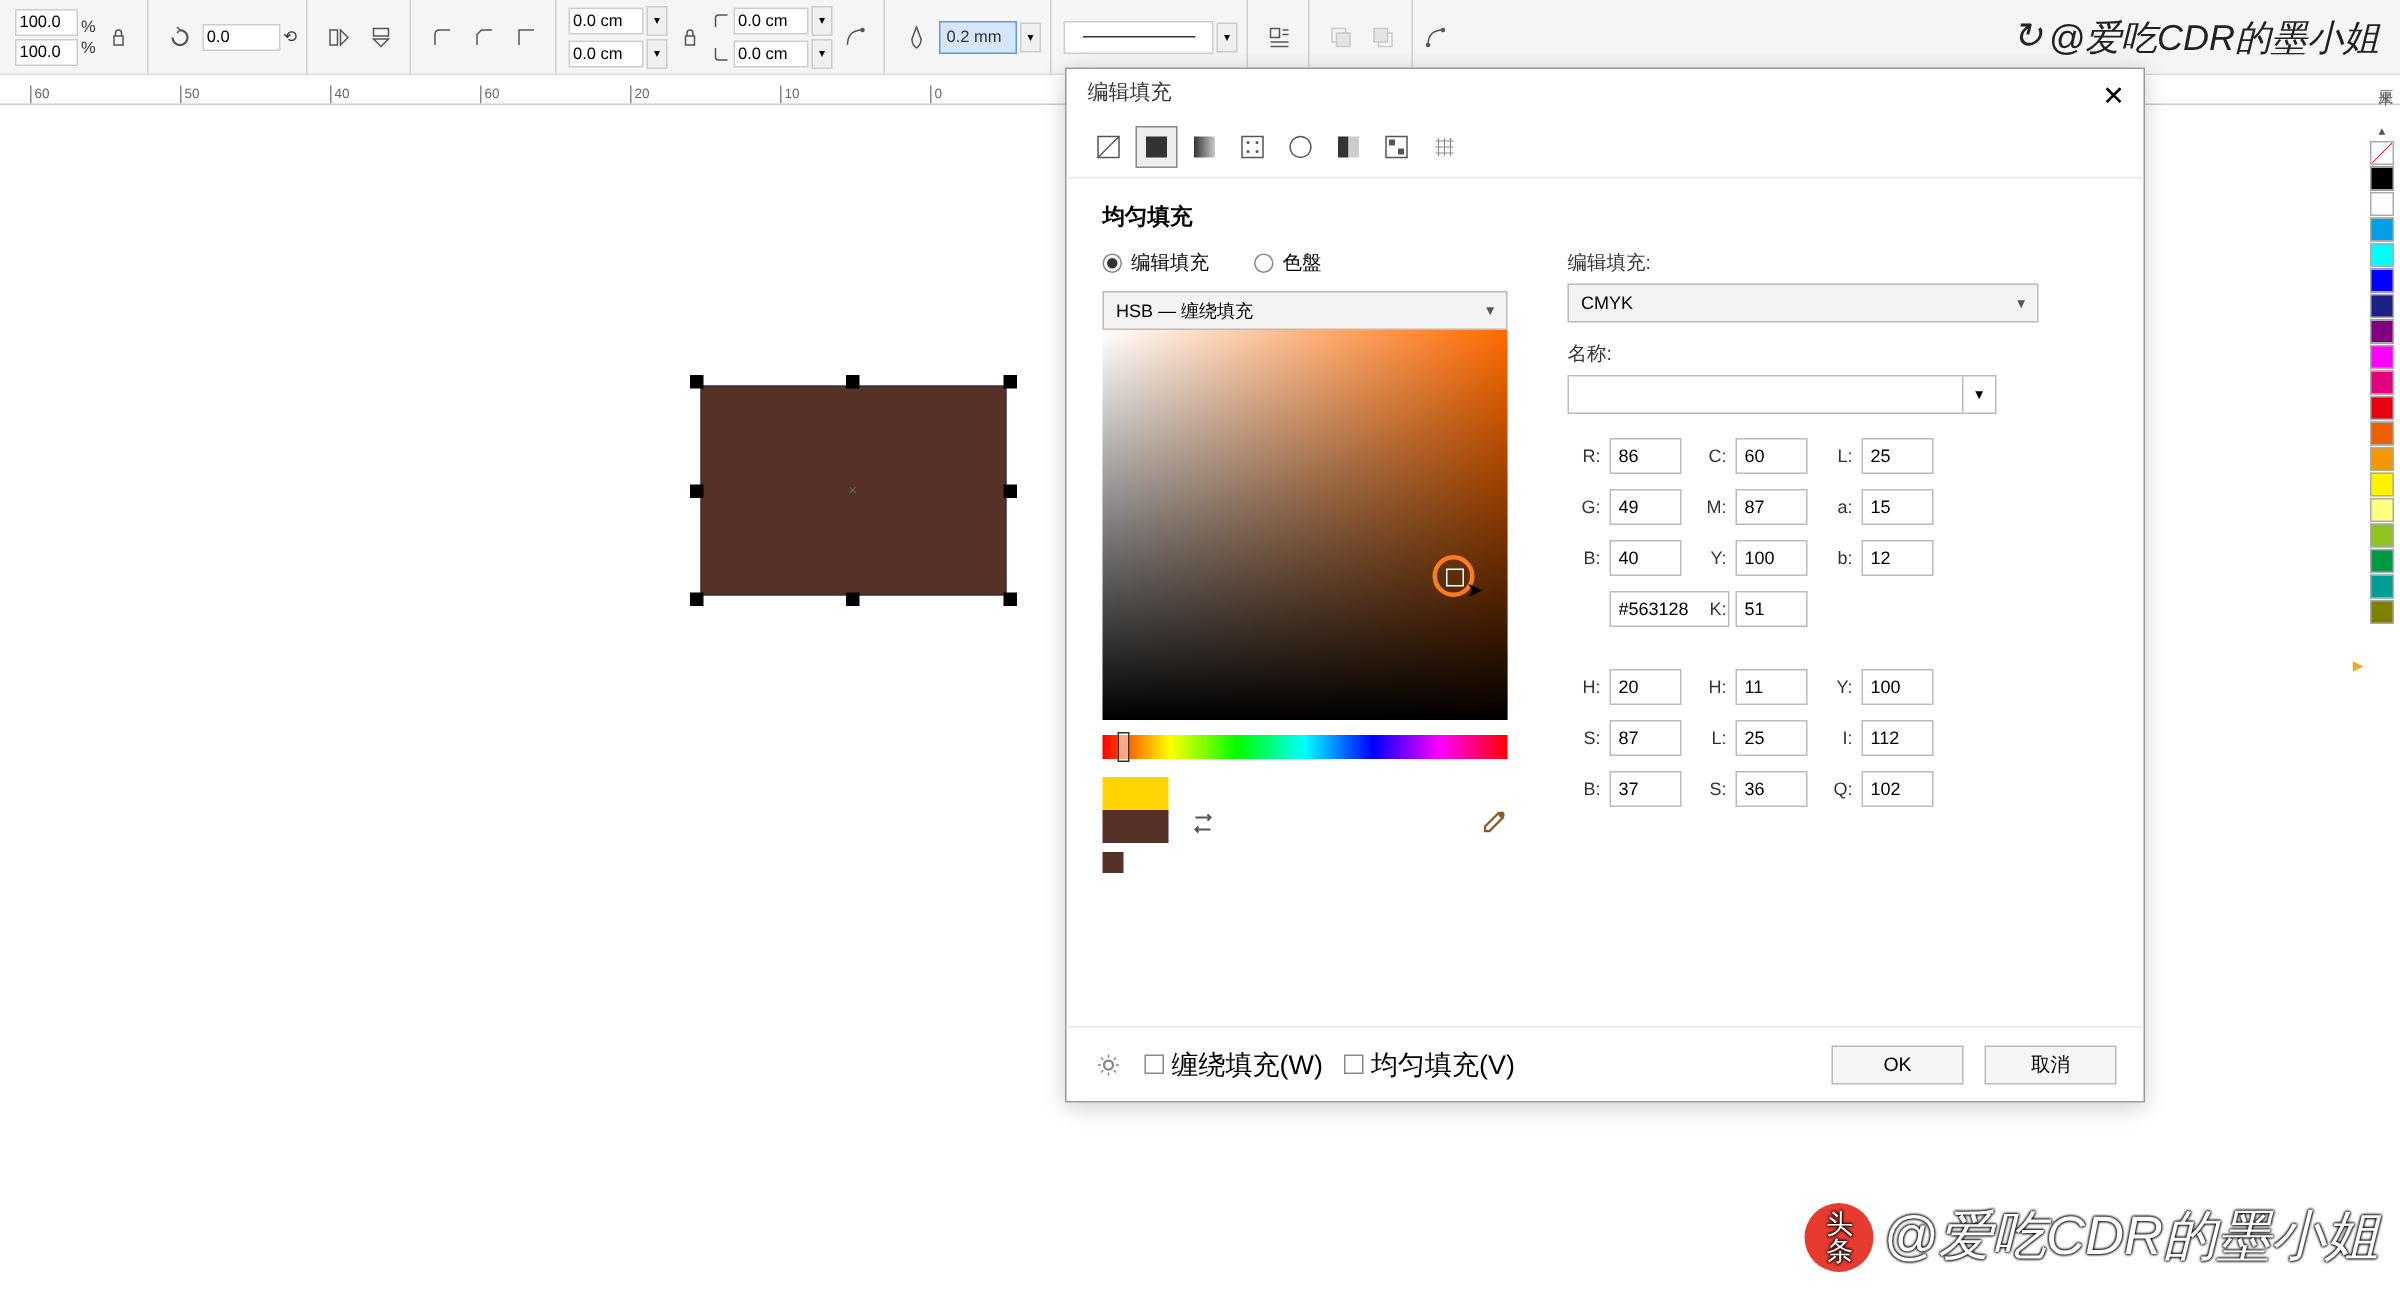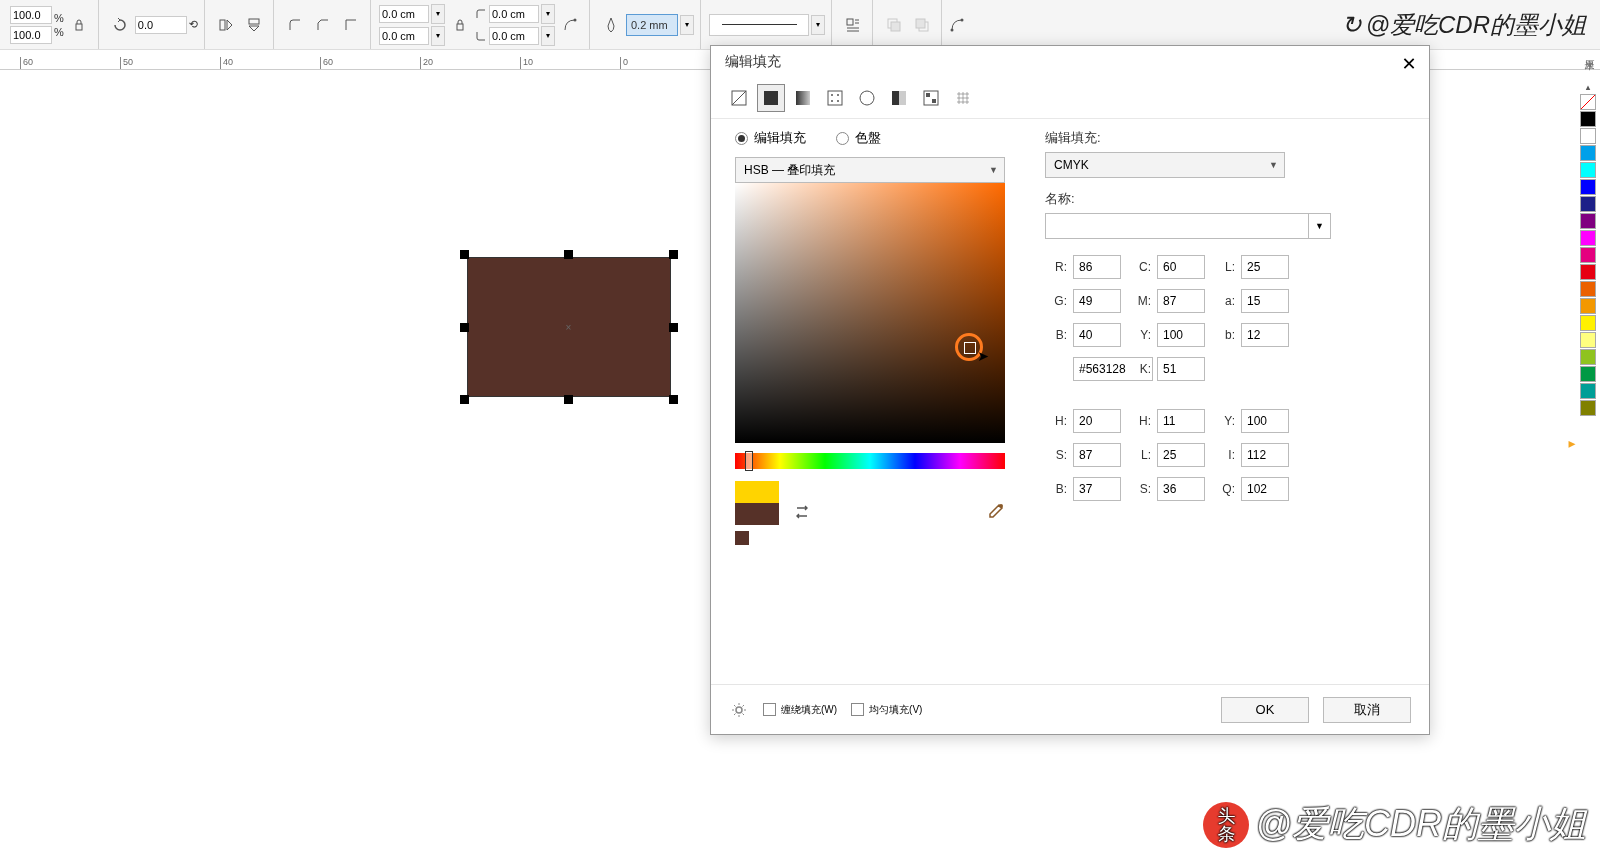--- a/index.html
+++ b/index.html
@@ -68,21 +68,21 @@
 .name-combo .caret2 { position: absolute; right: 0; top: 0; width: 22px; height: 100%; border-left: 1px solid #bbb; display: flex; align-items: center; justify-content: center; font-size: 9px; }
 .val-grid { margin-top: 16px; display: grid; grid-template-columns: 22px 50px 22px 50px 22px 50px; gap: 10px 6px; align-items: center; }
 .val-lab { font-size: 12px; text-align: right; color: #333; }
 .val-inp { width: 48px; height: 24px; border: 1px solid #bbb; background: #fff; font-size: 12px; padding: 0 5px; }
 .hex-inp { width: 80px; height: 24px; border: 1px solid #bbb; background: #fff; font-size: 12px; padding: 0 5px; }
 .divider-gap { height: 12px; }
 
 
 .dlg-foot { position: absolute; bottom: 0; left: 0; right: 0; height: 50px; border-top: 1px solid #e5e5e5; display: flex; align-items: center; padding: 0 18px; gap: 14px; }
 .gear { width: 20px; height: 20px; display: flex; align-items: center; justify-content: center; color: #888; }
-.chk { display: flex; align-items: center; gap: 5px; font-size: 10px; cursor: pointer; justify-content: flex-end; }
+.chk { display: flex; align-items: center; gap: 5px; font-size: 18px; cursor: pointer; justify-content: flex-end; }
 .chk-box { width: 13px; height: 13px; border: 1px solid #888; background: #fff; }
 .dlg-btn { width: 88px; height: 26px; border: 1px solid #bbb; background: #f5f5f5; font-size: 13px; cursor: pointer; }
 .spacer { flex: 1; }
 
 
 .watermark { position: absolute; right: 14px; bottom: 10px; font-size: 36px; font-style: italic; color: #fff; text-shadow: 0 0 2px #000, 0 0 2px #000, 0 0 2px #000; font-family: Georgia, serif; display: flex; align-items: center; gap: 6px; }
 .wm-badge { width: 46px; height: 46px; border-radius: 50%; background: #e63b2e; color: #fff; font-size: 18px; display: flex; flex-direction: column; align-items: center; justify-content: center; font-style: normal; line-height: 1; }
 
 .unit-label { position: absolute; right: 4px; top: 52px; font-size: 10px; color: #666; writing-mode: vertical-lr; }
 </style>
@@ -348,35 +348,36 @@
         </svg>
       </div>
     <div class="dlg-tab">
         <svg width="18" height="18">
           <path d="M3 5 L15 5 M3 9 L15 9 M3 13 L15 13 M5 3 L5 15 M9 3 L9 15 M13 3 L13 15" stroke="#888" stroke-width="0.7"></path>
         </svg>
       </div>
   </div>
 
   <div class="dlg-body">
+    <div class="section-title">均匀填充</div>
     <div style="display:flex; gap:40px; align-items:flex-start">
 
       <div>
         <div class="radio-row">
           <div class="radio-item">
               <span class="radio-dot on"></span>
               <span>编辑填充</span>
             </div>
           <div class="radio-item">
               <span class="radio-dot"></span>
               <span>色盤</span>
             </div>
         </div>
         <div class="combo">
-            <span>HSB — 叠印填充</span>
+            <span>HSB — 缠绕填充</span>
             <span class="caret">▼</span>
           </div>
         <div class="sv-box">
           <div class="sv-cursor"></div>
           <div class="arrow-cursor">➤</div>
         </div>
         <div class="hue-bar">
             <div class="hue-slider"></div>
           </div>
         <div class="swatch-row">
@@ -391,21 +392,21 @@
           <div style="flex:1"></div>
           <div style="cursor:pointer"><svg width="20" height="20">
                 <path d="M14 3 L17 6 L8 15 L5 15 L5 12 Z" fill="none" stroke="#8a5a2a" stroke-width="1.5"></path>
                 <circle cx="16" cy="4" r="2" fill="#8a5a2a"></circle>
               </svg></div>
         </div>
       </div>
 
       <div class="right-col">
         <span class="field-label">编辑填充:</span>
-        <div class="combo" style="width:240px">
+        <div class="combo" style="width:314px">
             <span>CMYK</span>
             <span class="caret">▼</span>
           </div>
         <div style="height:12px"></div>
         <span class="field-label">名称:</span>
         <div class="name-combo">
             <span class="caret2">▼</span>
           </div>
 
         <div class="val-grid">

